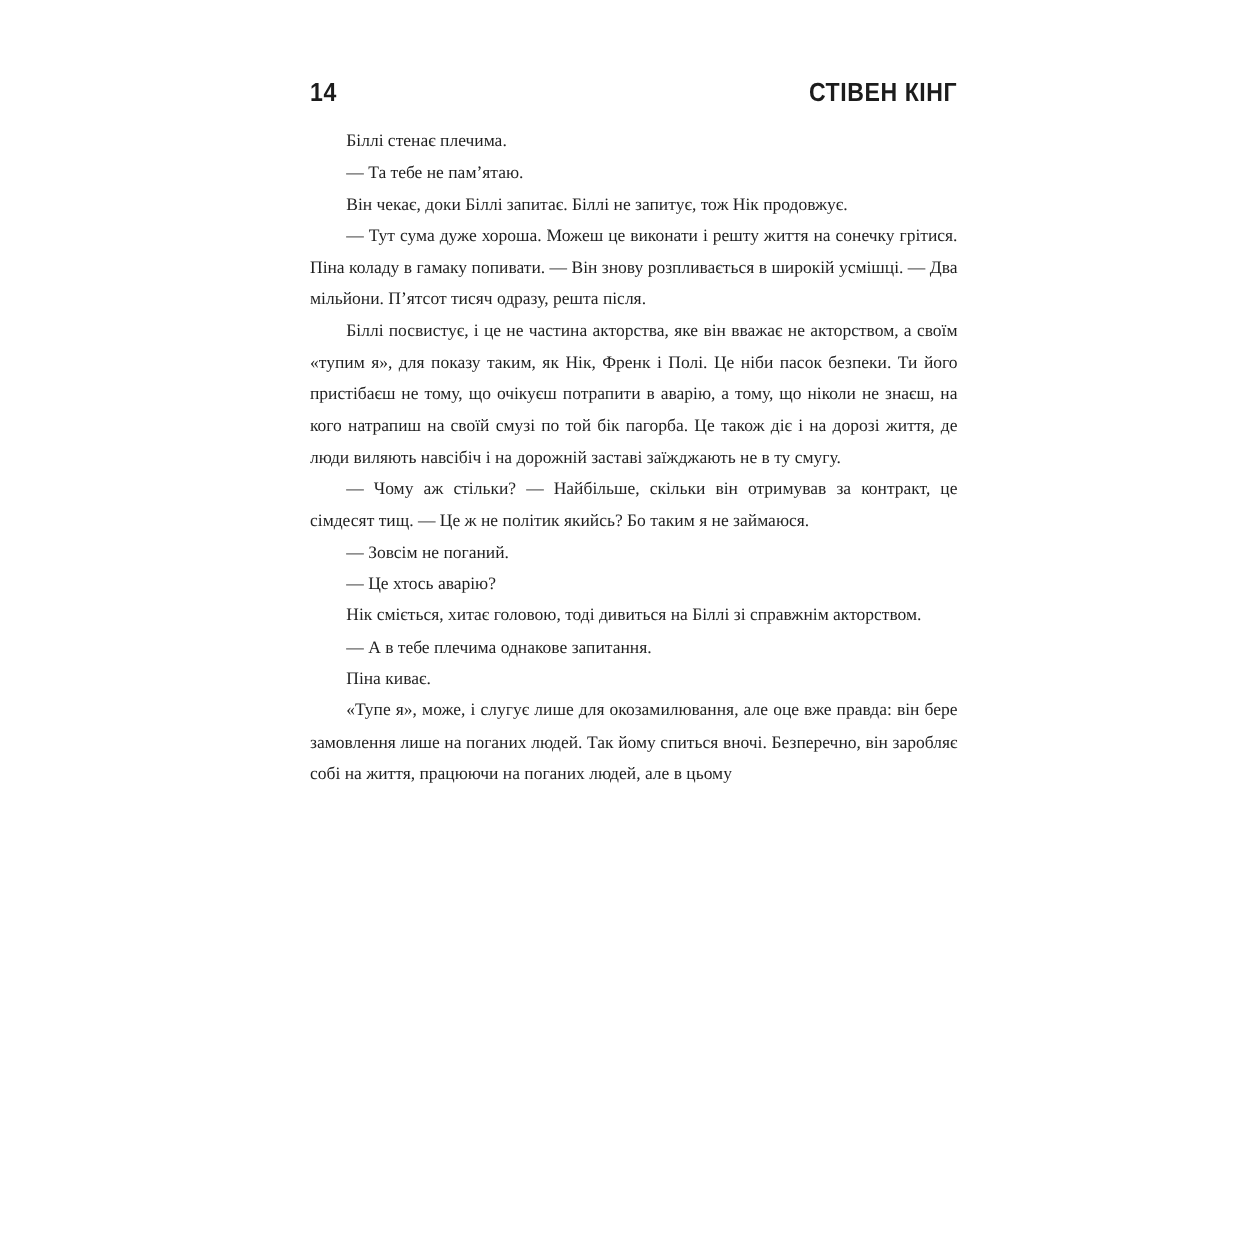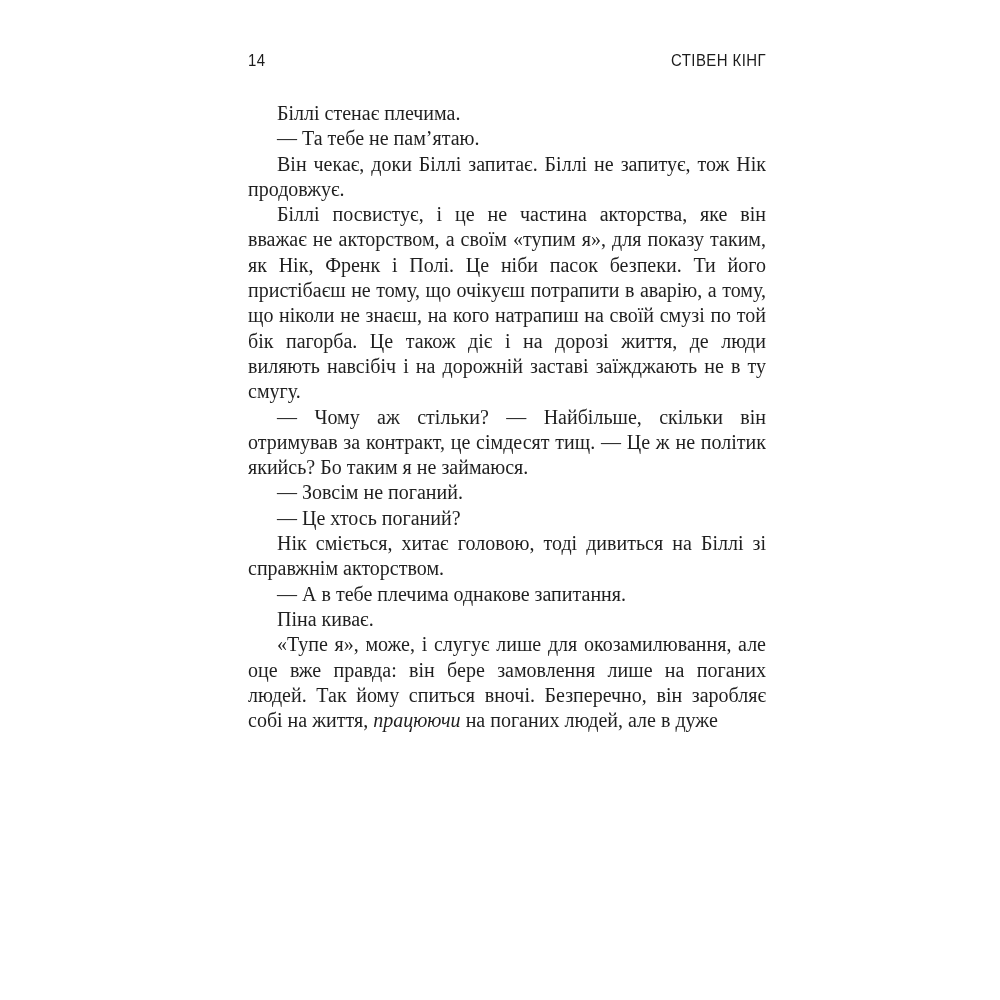--- a/index.html
+++ b/index.html
@@ -12,73 +12,73 @@
     width: 1000px;
     height: 1000px;
     background: #ffffff;
     overflow: hidden;
     font-family: "Liberation Serif", serif;
   }
   .page-header {
     position: absolute;
     left: 248px;
     width: 518px;
-    top: 51px;
+    top: 63px;
     display: flex;
     justify-content: space-between;
     align-items: baseline;
     font-family: "Liberation Sans", sans-serif;
-    font-weight: 400;
-    font-size: 17px;
+    font-weight: 700;
+    font-size: 21px;
     color: #1c1c1c;
   }
   .hdr-condensed {
     display: inline-block;
     transform: scaleX(0.88);
     letter-spacing: 0.5px;
   }
   .hdr-left { transform-origin: left center; }
   .hdr-right { transform-origin: right center; }
   .page-body {
     position: absolute;
     left: 248px;
     width: 518px;
     top: 101px;
     font-family: "Liberation Serif", serif;
-    font-size: 20px;
+    font-size: 14px;
     line-height: 25.3px;
     color: #1f1f1f;
     text-align: justify;
   }
   .page-body p {
     margin: 0;
     padding: 0;
     text-indent: 29px;
   }
   .page-body .italic {
-    font-style: italic;
   }
 </style>
 </head>
 <body>
 
 <div class="page">
 
   <div class="page-header">
     <span class="hdr-condensed hdr-left">14</span>
     <span class="hdr-condensed hdr-right">СТІВЕН КІНГ</span>
   </div>
 
   <div class="page-body">
       <p><span>Біллі стенає плечима.</span></p>
       <p><span>— Та тебе не пам’ятаю.</span></p>
       <p><span>Він чекає, доки Біллі запитає. Біллі не запитує, тож Нік продовжує.</span></p>
+      <p><span>— Тут сума дуже хороша. Можеш це виконати і решту життя на сонечку грітися. Піна коладу в гамаку попивати. — Він знову розпливається в широкій усмішці. — Два мільйони. П’ятсот тисяч одразу, решта після.</span></p>
       <p><span>Біллі посвистує, і це не частина акторства, яке він вважає не акторством, а своїм «тупим я», для показу таким, як Нік, Френк і Полі. Це ніби пасок безпеки. Ти його пристібаєш не тому, що очікуєш потрапити в аварію, а тому, що ніколи не знаєш, на кого натрапиш на своїй смузі по той бік пагорба. Це також діє і на дорозі життя, де люди виляють навсібіч і на дорожній заставі заїжджають не в ту смугу.</span></p>
       <p><span>— Чому аж стільки? — Найбільше, скільки він отримував за контракт, це сімдесят тищ. — Це ж не політик якийсь? Бо таким я не займаюся.</span></p>
       <p><span>— Зовсім не поганий.</span></p>
-      <p><span>— Це хтось поганий?</span></p>
+      <p><span>— Це хтось аварію?</span></p>
       <p><span>Нік сміється, хитає головою, тоді дивиться на Біллі зі справжнім акторством.</span></p>
       <p><span>— А в тебе плечима однакове запитання.</span></p>
       <p><span>Піна киває.</span></p>
-      <p><span>«Тупе я», може, і слугує лише для окозамилювання, але оце вже правда: він бере замовлення лише на поганих людей. Так йому спиться вночі. Безперечно, він заробляє собі на життя, </span><span class="italic">працюючи</span><span> на поганих людей, але в дуже</span></p>
+      <p><span>«Тупе я», може, і слугує лише для окозамилювання, але оце вже правда: він бере замовлення лише на поганих людей. Так йому спиться вночі. Безперечно, він заробляє собі на життя, </span><span class="italic">працюючи</span><span> на поганих людей, але в цьому</span></p>
     </div>
 
 </div>
 
 </body></html>

